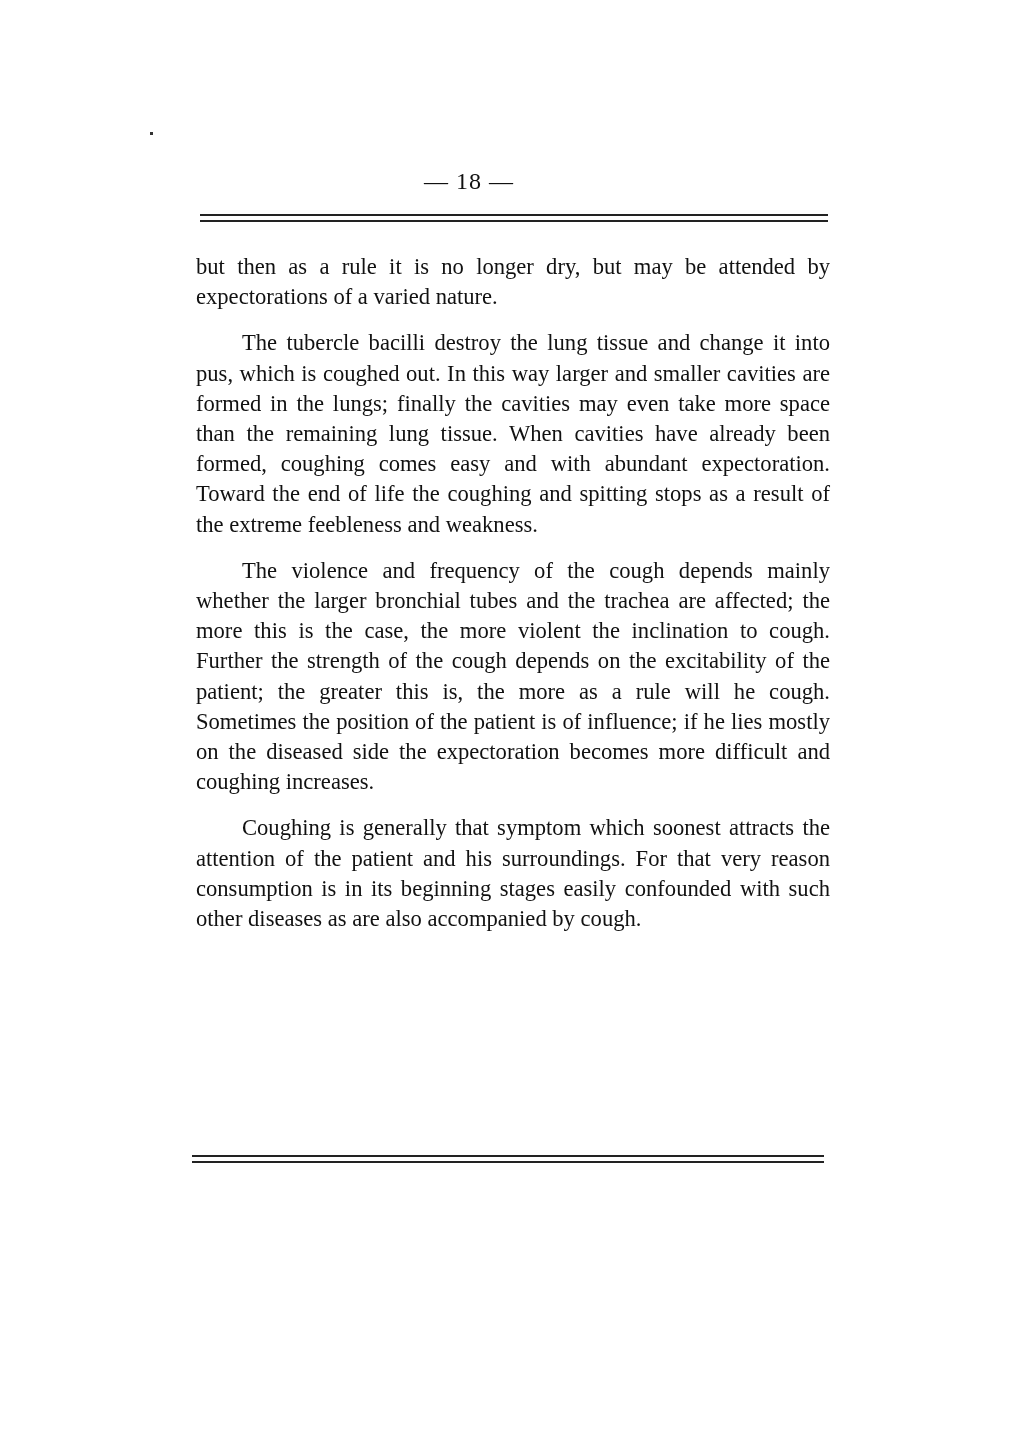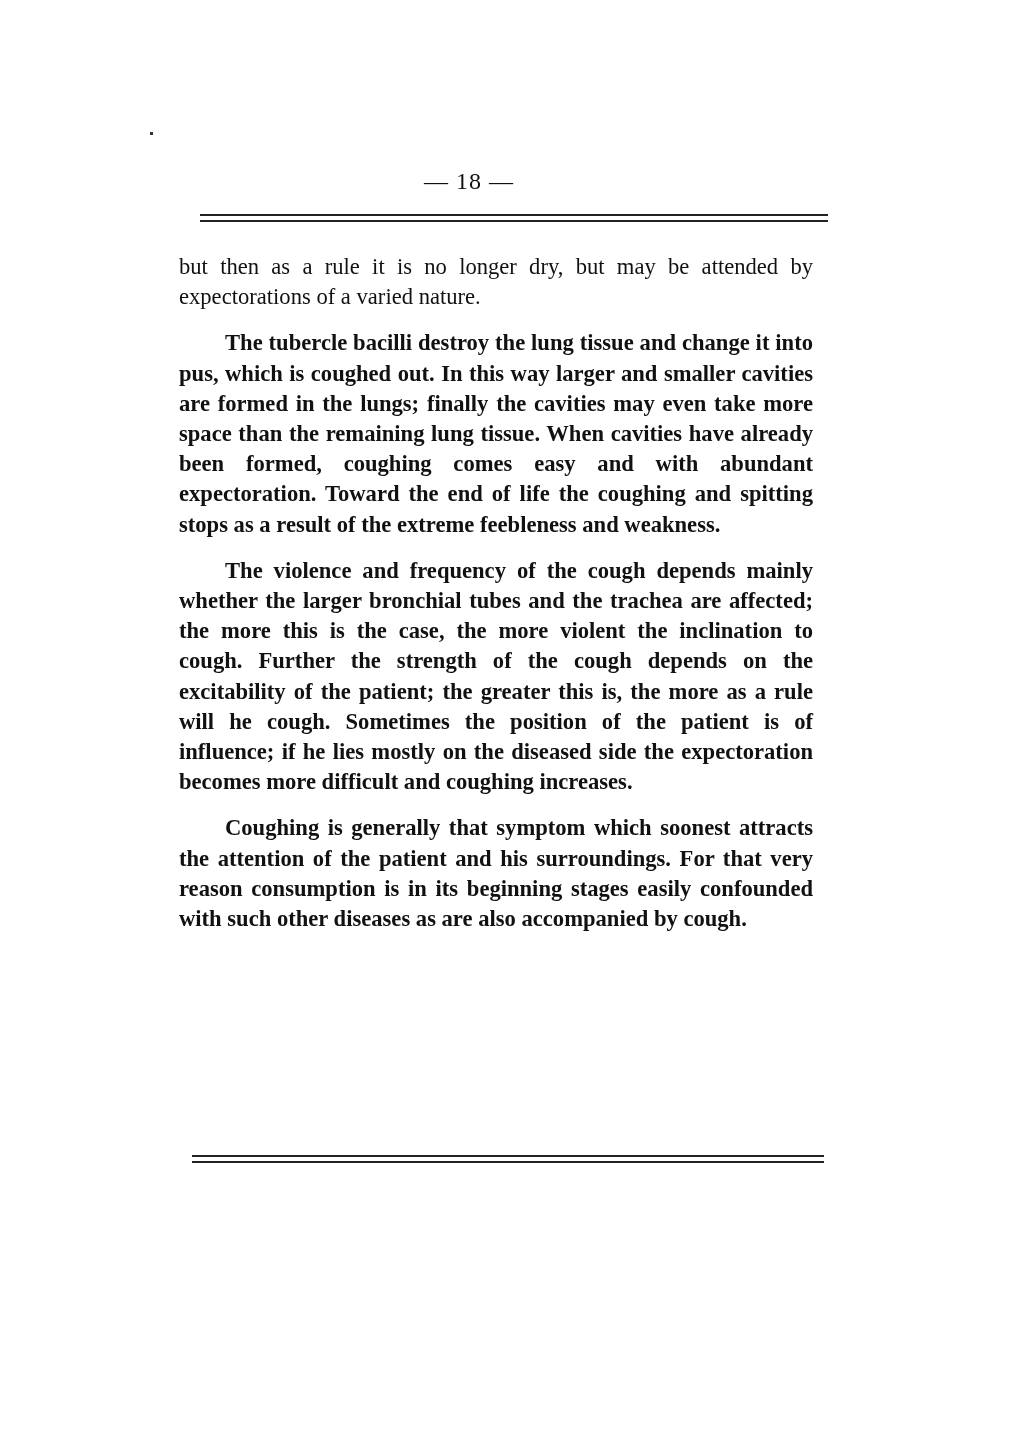--- a/index.html
+++ b/index.html
@@ -5,24 +5,24 @@
   html, body { margin: 0; padding: 0; background: #ffffff; }
   body { width: 1018px; height: 1440px; position: relative; overflow: hidden;
          font-family: "Liberation Serif", "DejaVu Serif", serif; color: #111; }
   .page-number { position: absolute; top: 168px; left: 0; width: 938px; text-align: center;
                  font-size: 24px; letter-spacing: 1px; }
   .rule-pair { position: absolute; left: 200px; width: 628px; }
   .rule-pair .r { height: 2px; background: #222; }
   .rule-pair .r + .r { margin-top: 4px; }
   .top-rules { top: 214px; }
   .bottom-rules { top: 1155px; left: 192px; width: 632px; }
-  .body-text { position: absolute; left: 179px; top: 252px; width: 634px;
+  .body-text { position: absolute; left: 196px; top: 252px; width: 634px;
                font-size: 22.6px; line-height: 30.2px; text-align: justify; }
   .para { margin: 0; }
-  .para.indent { text-indent: 46px; font-weight: bold; }
+  .para.indent { text-indent: 46px; }
   .para + .para { margin-top: 16px; }
   .speck { position: absolute; width: 3px; height: 3px; background: #333; }
 </style>
 </head>
 <body>
 
 <div>
   <span class="speck" style="left:150px;top:132px;"></span>
 
   <div class="page-number">— 18 —</div>

